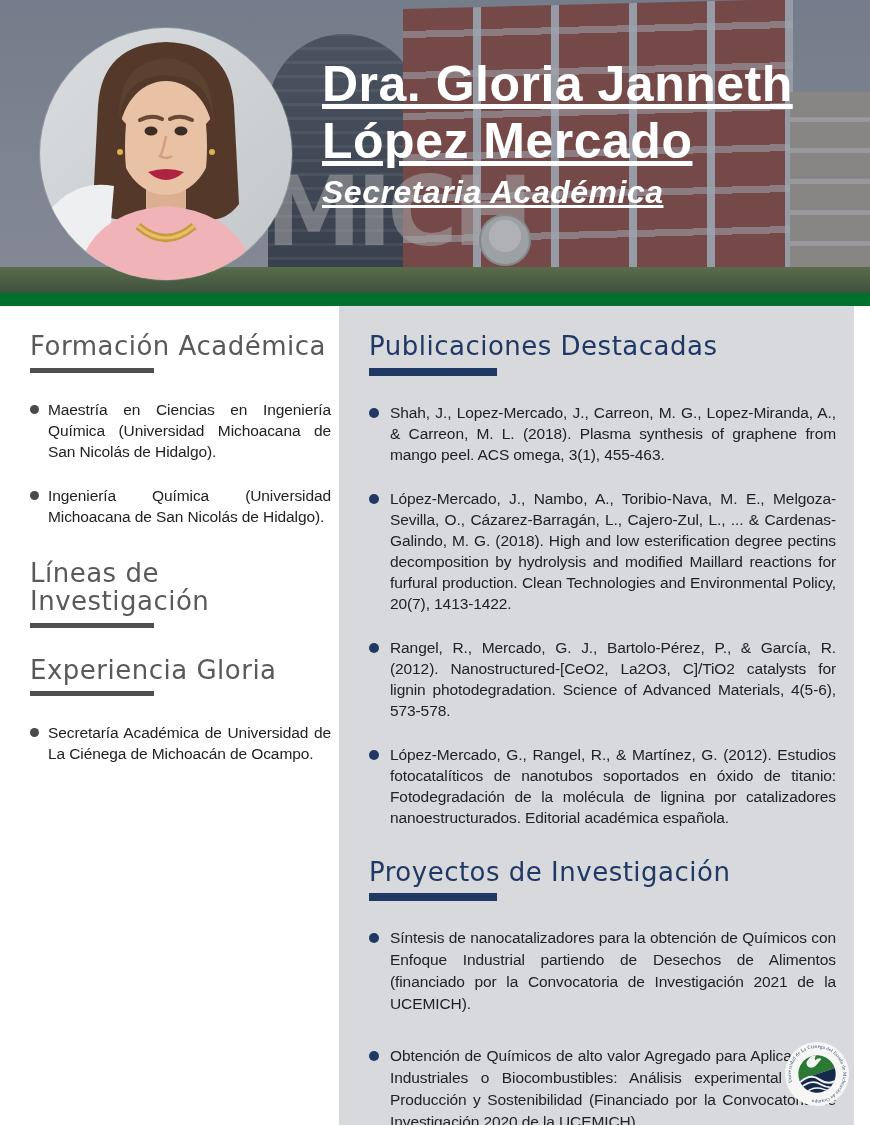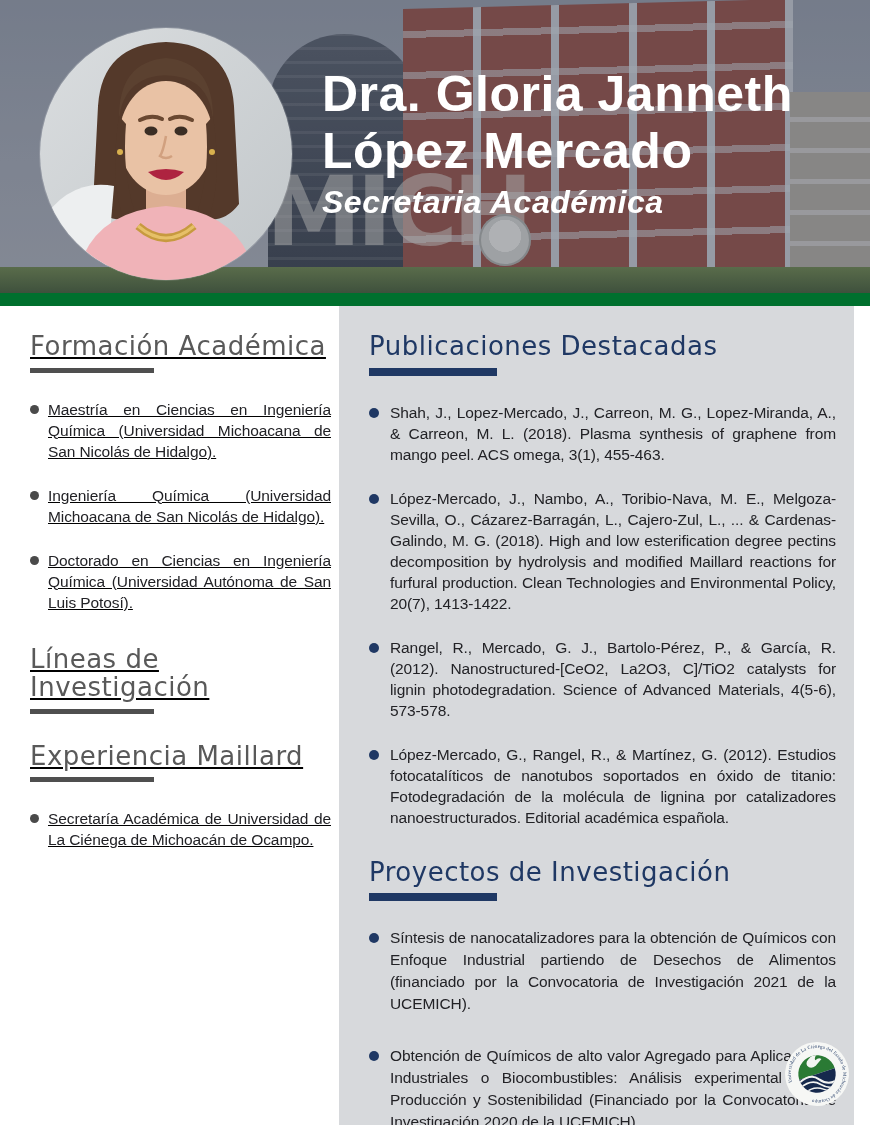--- a/index.html
+++ b/index.html
@@ -32,30 +32,30 @@
         letter-spacing:-5px;color:rgba(228,226,219,.55);line-height:1;text-align:center;}
   .campus-seal{position:absolute;left:479px;top:214px;width:52px;height:52px;border-radius:50%;
         background:radial-gradient(circle at 50% 42%,#f2f2ef 0 40%,#d8d9d6 41% 100%);
         box-shadow:0 0 0 2px rgba(120,125,120,.4) inset;}
   .hero-overlay{position:absolute;inset:0;background:rgba(48,54,68,.34);}
 
   .avatar{position:absolute;left:40px;top:28px;width:252px;height:252px;border-radius:50%;
         overflow:hidden;box-shadow:0 0 0 1px rgba(255,255,255,.15);}
   .avatar svg{display:block;width:100%;height:100%;}
 
-  .title-block{position:absolute;left:322px;top:66px;width:540px;color:#fff;}
+  .title-block{position:absolute;left:322px;top:56px;width:540px;color:#fff;text-decoration:underline;}
   .hero-name{font-family:"Liberation Sans",sans-serif;font-weight:bold;font-size:50px;
         line-height:57px;letter-spacing:.5px;}
   .hero-subtitle{margin-top:4px;font-size:32px;font-weight:bold;font-style:italic;letter-spacing:.5px;}
 
   .green-divider{position:absolute;left:0;top:293px;width:870px;height:13px;background:var(--green_bar);}
 
   
   .col{position:absolute;top:306px;height:819px;}
-  .col-left{left:0;width:339px;background:#fff;padding:26px 8px 0 30px;text-decoration:underline;}
+  .col-left{left:0;width:339px;background:#fff;padding:26px 8px 0 30px;}
   .col-right{left:339px;width:515px;background:var(--panel_gray);padding:26px 18px 0 30px;}
 
   .section{margin-bottom:24px;}
   .sec-title{font-family:"DejaVu Sans",sans-serif;font-weight:400;font-size:26px;
         letter-spacing:.5px;line-height:1.1;}
   .col-left .sec-title{color:var(--heading_gray);}
   .col-right .sec-title{color:var(--navy);}
   .sec-underline{margin-top:7px;}
   .col-left .sec-underline{width:124px;height:5px;background:#4f4f4f;}
   .col-right .sec-underline{width:128px;height:8px;background:var(--navy);}
@@ -142,29 +142,28 @@
 
   <div class="green-divider"></div>
 
   <div class="col col-left">
       <section class="section">
         <h2 class="sec-title">Formación Académica</h2>
         <div class="sec-underline"></div>
         <ul class="sec-list">
           <li>Maestría en Ciencias en Ingeniería Química (Universidad Michoacana de San Nicolás de Hidalgo).</li>
           <li>Ingeniería Química (Universidad Michoacana de San Nicolás de Hidalgo).</li>
-          <li>Doctorado en Ciencias en Ingeniería Química (Universidad Autónoma de San Luis Potosí).</li>
         </ul>
       </section>
       <section class="section">
         <h2 class="sec-title">Líneas de Investigación</h2>
         <div class="sec-underline"></div>
       </section>
       <section class="section">
-        <h2 class="sec-title">Experiencia Maillard</h2>
+        <h2 class="sec-title">Experiencia Gloria</h2>
         <div class="sec-underline"></div>
         <ul class="sec-list">
           <li>Secretaría Académica de Universidad de La Ciénega de Michoacán de Ocampo.</li>
         </ul>
       </section>
     </div>
 
   <div class="col col-right">
       <section class="section">
         <h2 class="sec-title">Publicaciones Destacadas</h2>

